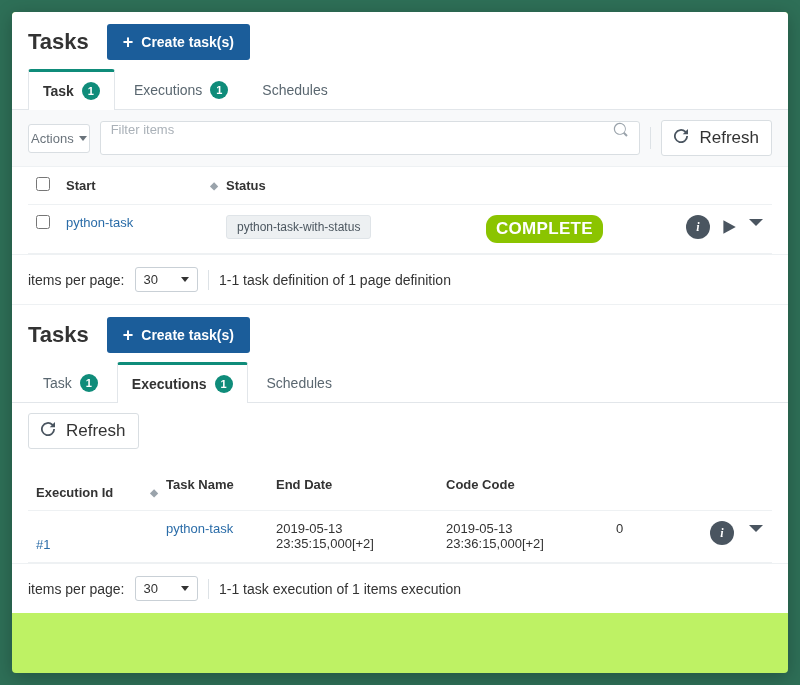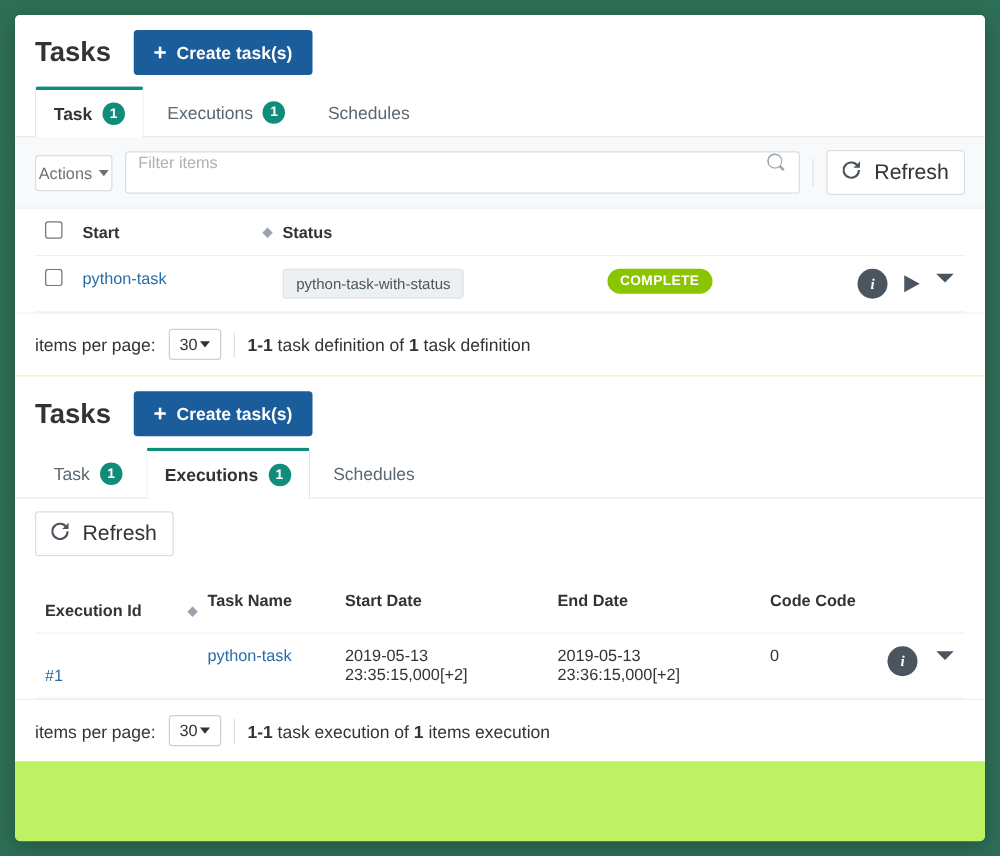--- a/index.html
+++ b/index.html
@@ -195,21 +195,21 @@
     border: 1px solid #dfe4e8;
     border-radius: 3px;
     padding: 4px 10px;
     font-size: 12px;
     color: #4b565f;
   }
   .status-pill {
     display: inline-block;
     background: #8bc400;
     color: #fff;
-    font-size: 11px;
+    font-size: 17px;
     font-weight: 700;
     letter-spacing: 0.3px;
     border-radius: 11px;
     padding: 4px 10px;
   }
   .iconbtn {
     width: 24px; height: 24px;
     border-radius: 50%;
     background: #4a5560;
     color: #fff;
@@ -235,31 +235,31 @@
     align-items: center;
     gap: 10px;
     padding: 12px 16px;
     font-size: 14px;
     color: #333;
     border-top: 1px solid #eef1f3;
   }
   .pager .sel {
     display: inline-flex;
     align-items: center;
-    gap: 2px;
+    gap: 23px;
     border: 1px solid #c9d0d6;
     border-radius: 3px;
     padding: 4px 8px;
     font-size: 13px;
     cursor: pointer;
   }
   .pager .pipe {
     width: 1px; height: 20px; background: #dde2e6;
   }
-  .pager .txt strong { font-weight: 700; }
+  .pager .txt strong { font-weight: 400; }
   input[type="checkbox"] {
     width: 14px; height: 14px;
     accent-color: #6a737b;
   }
   hr.divider {
     border: none;
     border-top: 1px solid #eef1f3;
     margin: 0;
   }
   
@@ -364,21 +364,21 @@
     </div>
 
     <div class="pager">
       <span>items per page:</span>
       <span class="sel">
         <span>30</span>
         <span class="caret"></span>
       </span>
       <span class="pipe"></span>
       <span class="txt">
-        <strong>1-1</strong><span> task definition of </span><strong>1</strong><span> task definition</span>
+        <strong>1-1</strong><span> task definition of </span><strong>1</strong><span> page definition</span>
       </span>
     </div>
   </div>
 
   <hr class="divider">
 
   <div class="section">
     <div class="header">
       <h1>Tasks</h1>
       <button class="btn-primary">
@@ -412,21 +412,20 @@
       </div>
     </div>
 
     <div class="table">
       <div class="thead">
         <div class="e-id">
           <span>Execution Id</span>
           <span class="sort-icon">◆</span>
         </div>
         <div class="e-name">Task Name</div>
-        <div class="e-start">Start Date</div>
         <div class="e-end">End Date</div>
         <div class="e-exit">Code Code</div>
         <div class="e-act"></div>
       </div>
       <div class="trow">
         <div class="e-id">
           <span class="link">#1</span>
         </div>
         <div class="e-name">
           <span class="link">python-task</span>

